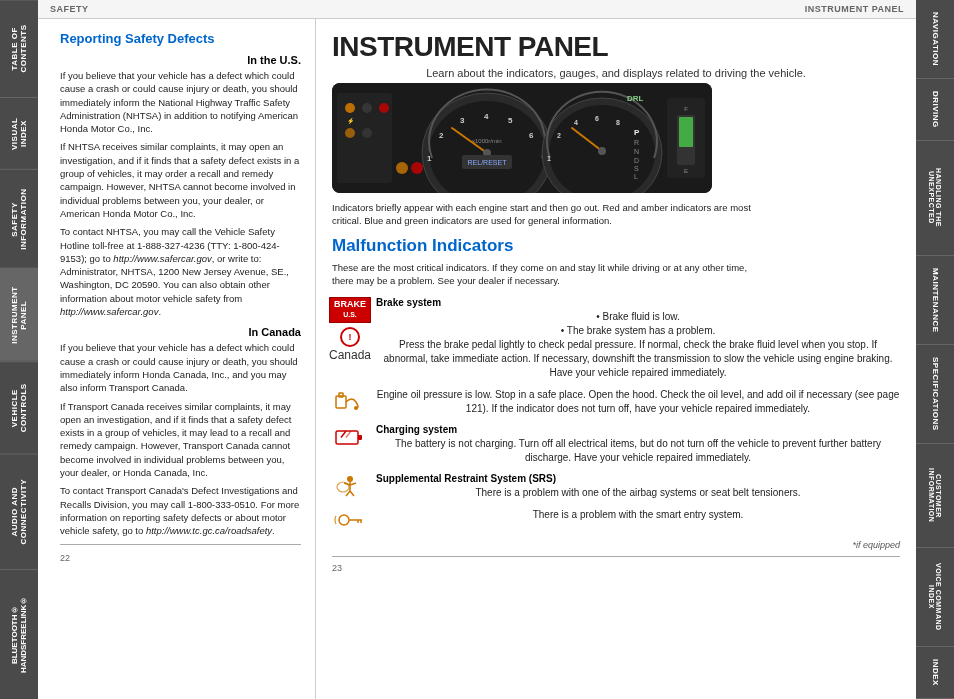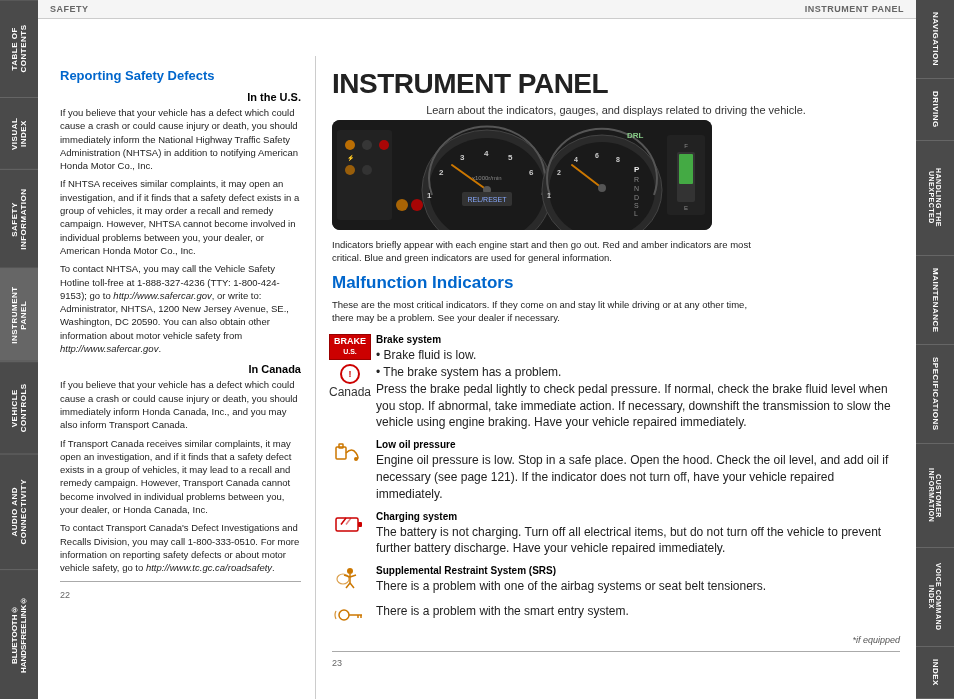--- a/index.html
+++ b/index.html
@@ -40,21 +40,20 @@
     }
     .sidebar-tab.active {
       background: #666;
     }
 
     
     .main-content {
       flex: 1;
       display: flex;
       flex-direction: column;
-      gap: 37px;
     }
 
     
     .top-bar {
       display: flex;
       justify-content: space-between;
       align-items: center;
       padding: 4px 12px;
       border-bottom: 1px solid #ccc;
       background: #f5f5f5;
@@ -216,23 +215,24 @@
 
     .indicator-text {
       flex: 1;
     }
     .indicator-text h4 {
       font-size: 10px;
       font-weight: bold;
       margin-bottom: 2px;
     }
     .indicator-text p {
-      font-size: 12px;
+      font-size: 10px;
       line-height: 1.4;
       color: #222;
+      text-align: center;
     }
 
     .equipped-note {
       font-size: 9px;
       color: #555;
       font-style: italic;
       text-align: right;
       margin-top: 6px;
     }
 
@@ -402,21 +402,20 @@
       <div class="indicator-row">
         <div class="indicator-icon">
           <svg width="32" height="24" viewBox="0 0 32 24">
             <rect x="2" y="8" width="10" height="12" rx="1" fill="none" stroke="#cc7700" stroke-width="1.5"></rect>
             <rect x="5" y="5" width="4" height="4" rx="0.5" fill="none" stroke="#cc7700" stroke-width="1.5"></rect>
             <path d="M12 14 Q18 8 22 14 Q26 20 22 20" fill="none" stroke="#cc7700" stroke-width="1.5"></path>
             <circle cx="22" cy="20" r="2" fill="#cc7700"></circle>
           </svg>
         </div>
         <div class="indicator-text">
-          <h4>Low oil pressure</h4>
           <p>Engine oil pressure is low. Stop in a safe place. Open the hood. Check the oil level, and add oil if necessary (see page 121). If the indicator does not turn off, have your vehicle repaired immediately.</p>
         </div>
       </div>
 
       <div class="indicator-row">
         <div class="indicator-icon">
           <svg width="32" height="24" viewBox="0 0 32 24">
             <rect x="2" y="7" width="22" height="13" rx="1.5" fill="none" stroke="#cc0000" stroke-width="1.5"></rect>
             <rect x="24" y="11" width="4" height="5" rx="1" fill="#cc0000"></rect>
             <line x1="7" y1="13.5" x2="12" y2="7" stroke="#cc0000" stroke-width="1.5"></line>

